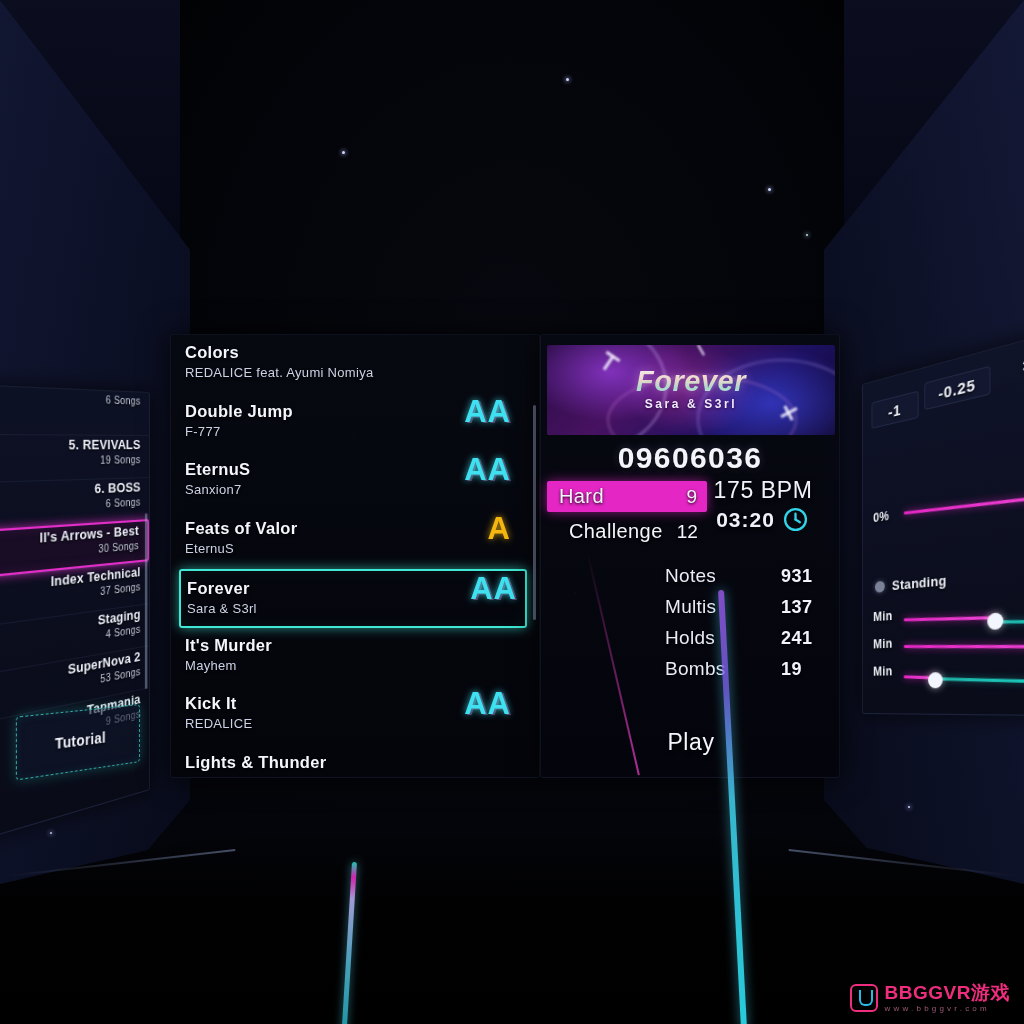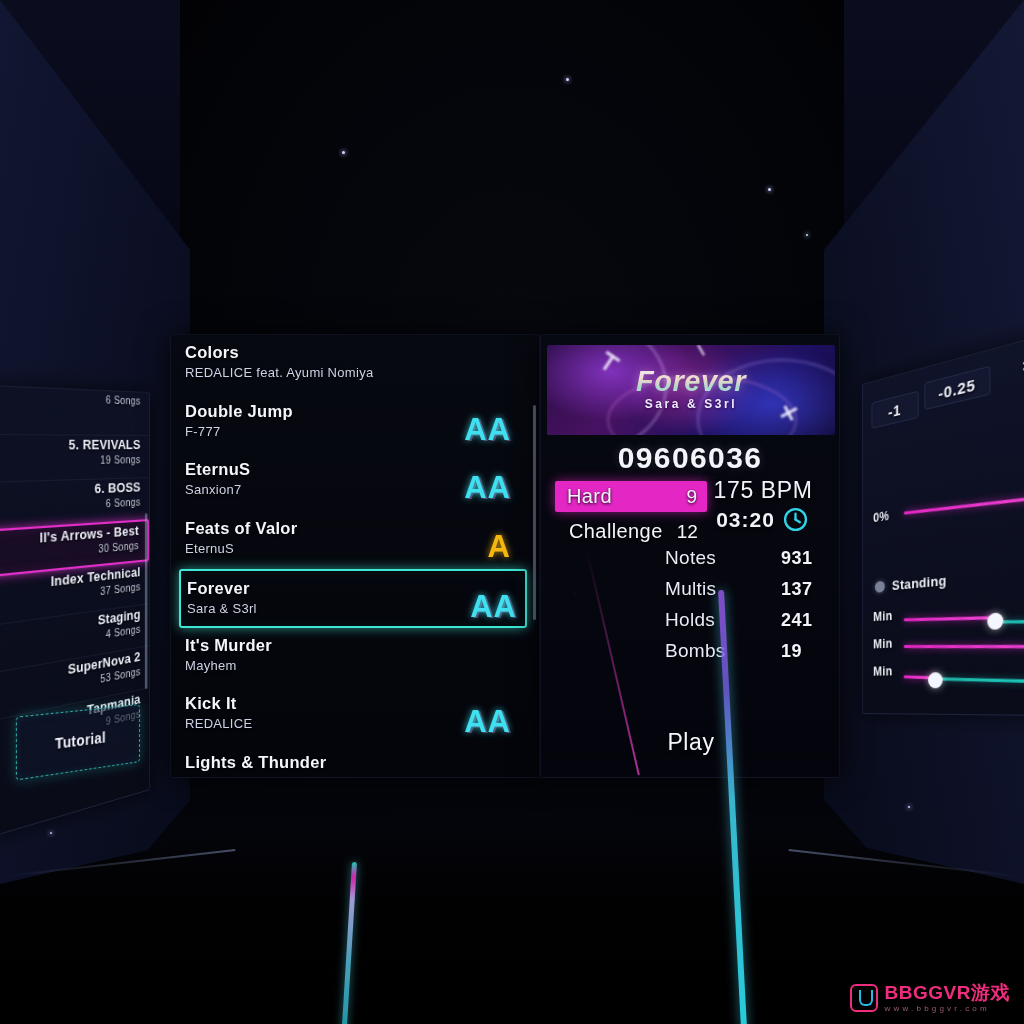--- a/index.html
+++ b/index.html
@@ -80,21 +80,21 @@
   
   #song-panel { left:170px; top:334px; width:370px; height:444px;
     background:linear-gradient(180deg, rgba(7,9,17,.97) 0%, rgba(4,5,11,.98) 100%);
     border:1px solid rgba(70,90,140,.14); border-radius:3px;
     box-shadow:0 0 30px rgba(0,0,0,.75); overflow:hidden; }
   .song-row { position:relative; height:58.5px; padding:6px 0 0 14px; }
   .song-title { font-size:16.5px; font-weight:bold; color:#f4f5fd; letter-spacing:.3px;
     text-shadow:0 1px 3px #000; line-height:22px; }
   .song-artist { font-size:13px; color:#cdd2e6; letter-spacing:.3px;
     text-shadow:0 1px 3px #000; line-height:19px; }
-  .song-grade { position:absolute; right:28px; top:20px; font-size:31px; font-weight:bold;
+  .song-grade { position:absolute; right:28px; top:2px; font-size:31px; font-weight:bold;
     letter-spacing:1px; line-height:32px; }
   .grade-AA { color:#3fe0f0; text-shadow:0 0 7px rgba(63,224,240,.85), 2px 1px 0 rgba(190,90,170,.45); }
   .grade-A  { color:#f5b70f; text-shadow:0 0 7px rgba(245,183,15,.8); }
   .song-row.selected { border:2px solid #3fe8d4; border-radius:3px;
     margin:0 12px 0 8px; padding-left:6px;
     box-shadow:0 0 12px rgba(63,232,212,.6), inset 0 0 18px rgba(63,232,212,.05); }
   .song-row.selected .song-grade { right:8px; }
   .song-row.clipped { height:26px; overflow:hidden; }
   #song-scrollbar { position:absolute; right:3px; top:70px; width:3px; height:215px;
     background:rgba(175,190,225,.5); border-radius:2px; }
@@ -127,37 +127,37 @@
     text-shadow:0 1px 3px rgba(40,0,60,.9); }
 
   #score { position:absolute; left:0; right:0; top:106px; text-align:center;
     font-size:30px; font-weight:bold; letter-spacing:1.4px; color:#f3f4fc;
     text-shadow:0 2px 4px #000, 0 0 8px rgba(200,210,255,.25); }
 
   #diff-list { position:absolute; left:6px; top:146px; width:160px; }
   .diff-row { position:relative; height:31px; display:flex; align-items:center;
     padding:0 10px 0 12px; border-radius:2px; margin-bottom:4px; }
   .diff-row.active { background:#e426c4;
-    box-shadow:0 0 12px rgba(228,38,196,.6);margin-left:8px; }
+    box-shadow:0 0 12px rgba(228,38,196,.6); }
   .diff-name { font-size:20px; color:#f4f4fc; letter-spacing:.4px;
     text-shadow:0 1px 3px #000; flex:1; }
   .diff-num { font-size:19px; color:#f4f4fc; text-shadow:0 1px 3px #000; }
   .diff-row:not(.active) { padding-left:22px; }
   .diff-row:not(.active) .diff-name { flex:none; margin-right:14px; }
 
   #bpm { position:absolute; right:6px; top:142px; width:140px; text-align:center;
     font-size:23px; font-weight:normal; color:#f1f3fc; letter-spacing:.6px;
     text-shadow:0 2px 4px #000; }
   #duration-wrap { position:absolute; right:8px; top:172px; width:138px;
     display:flex; align-items:center; justify-content:center; gap:8px; }
   #duration { font-size:21px; font-weight:bold; color:#eff1fa; letter-spacing:1px;
     text-shadow:0 2px 4px #000; }
   .clock-icon { width:25px; height:25px; }
 
-  #stats { position:absolute; right:14px; top:212px; width:160px; }
+  #stats { position:absolute; right:14px; top:230px; width:160px; }
   .stat-row { display:flex; justify-content:space-between; align-items:baseline;
     height:31px; }
   .stat-label { font-size:19px; color:#e9ebf6; letter-spacing:.3px;
     text-shadow:0 1px 3px #000; }
   .stat-value { font-size:18px; font-weight:bold; color:#f2f4fd; letter-spacing:.5px;
     text-shadow:0 1px 3px #000; min-width:44px; text-align:left; }
 
   #play-btn { position:absolute; left:60px; top:386px; width:180px; height:42px;
     display:flex; align-items:center; justify-content:center;
     border-radius:3px; }

